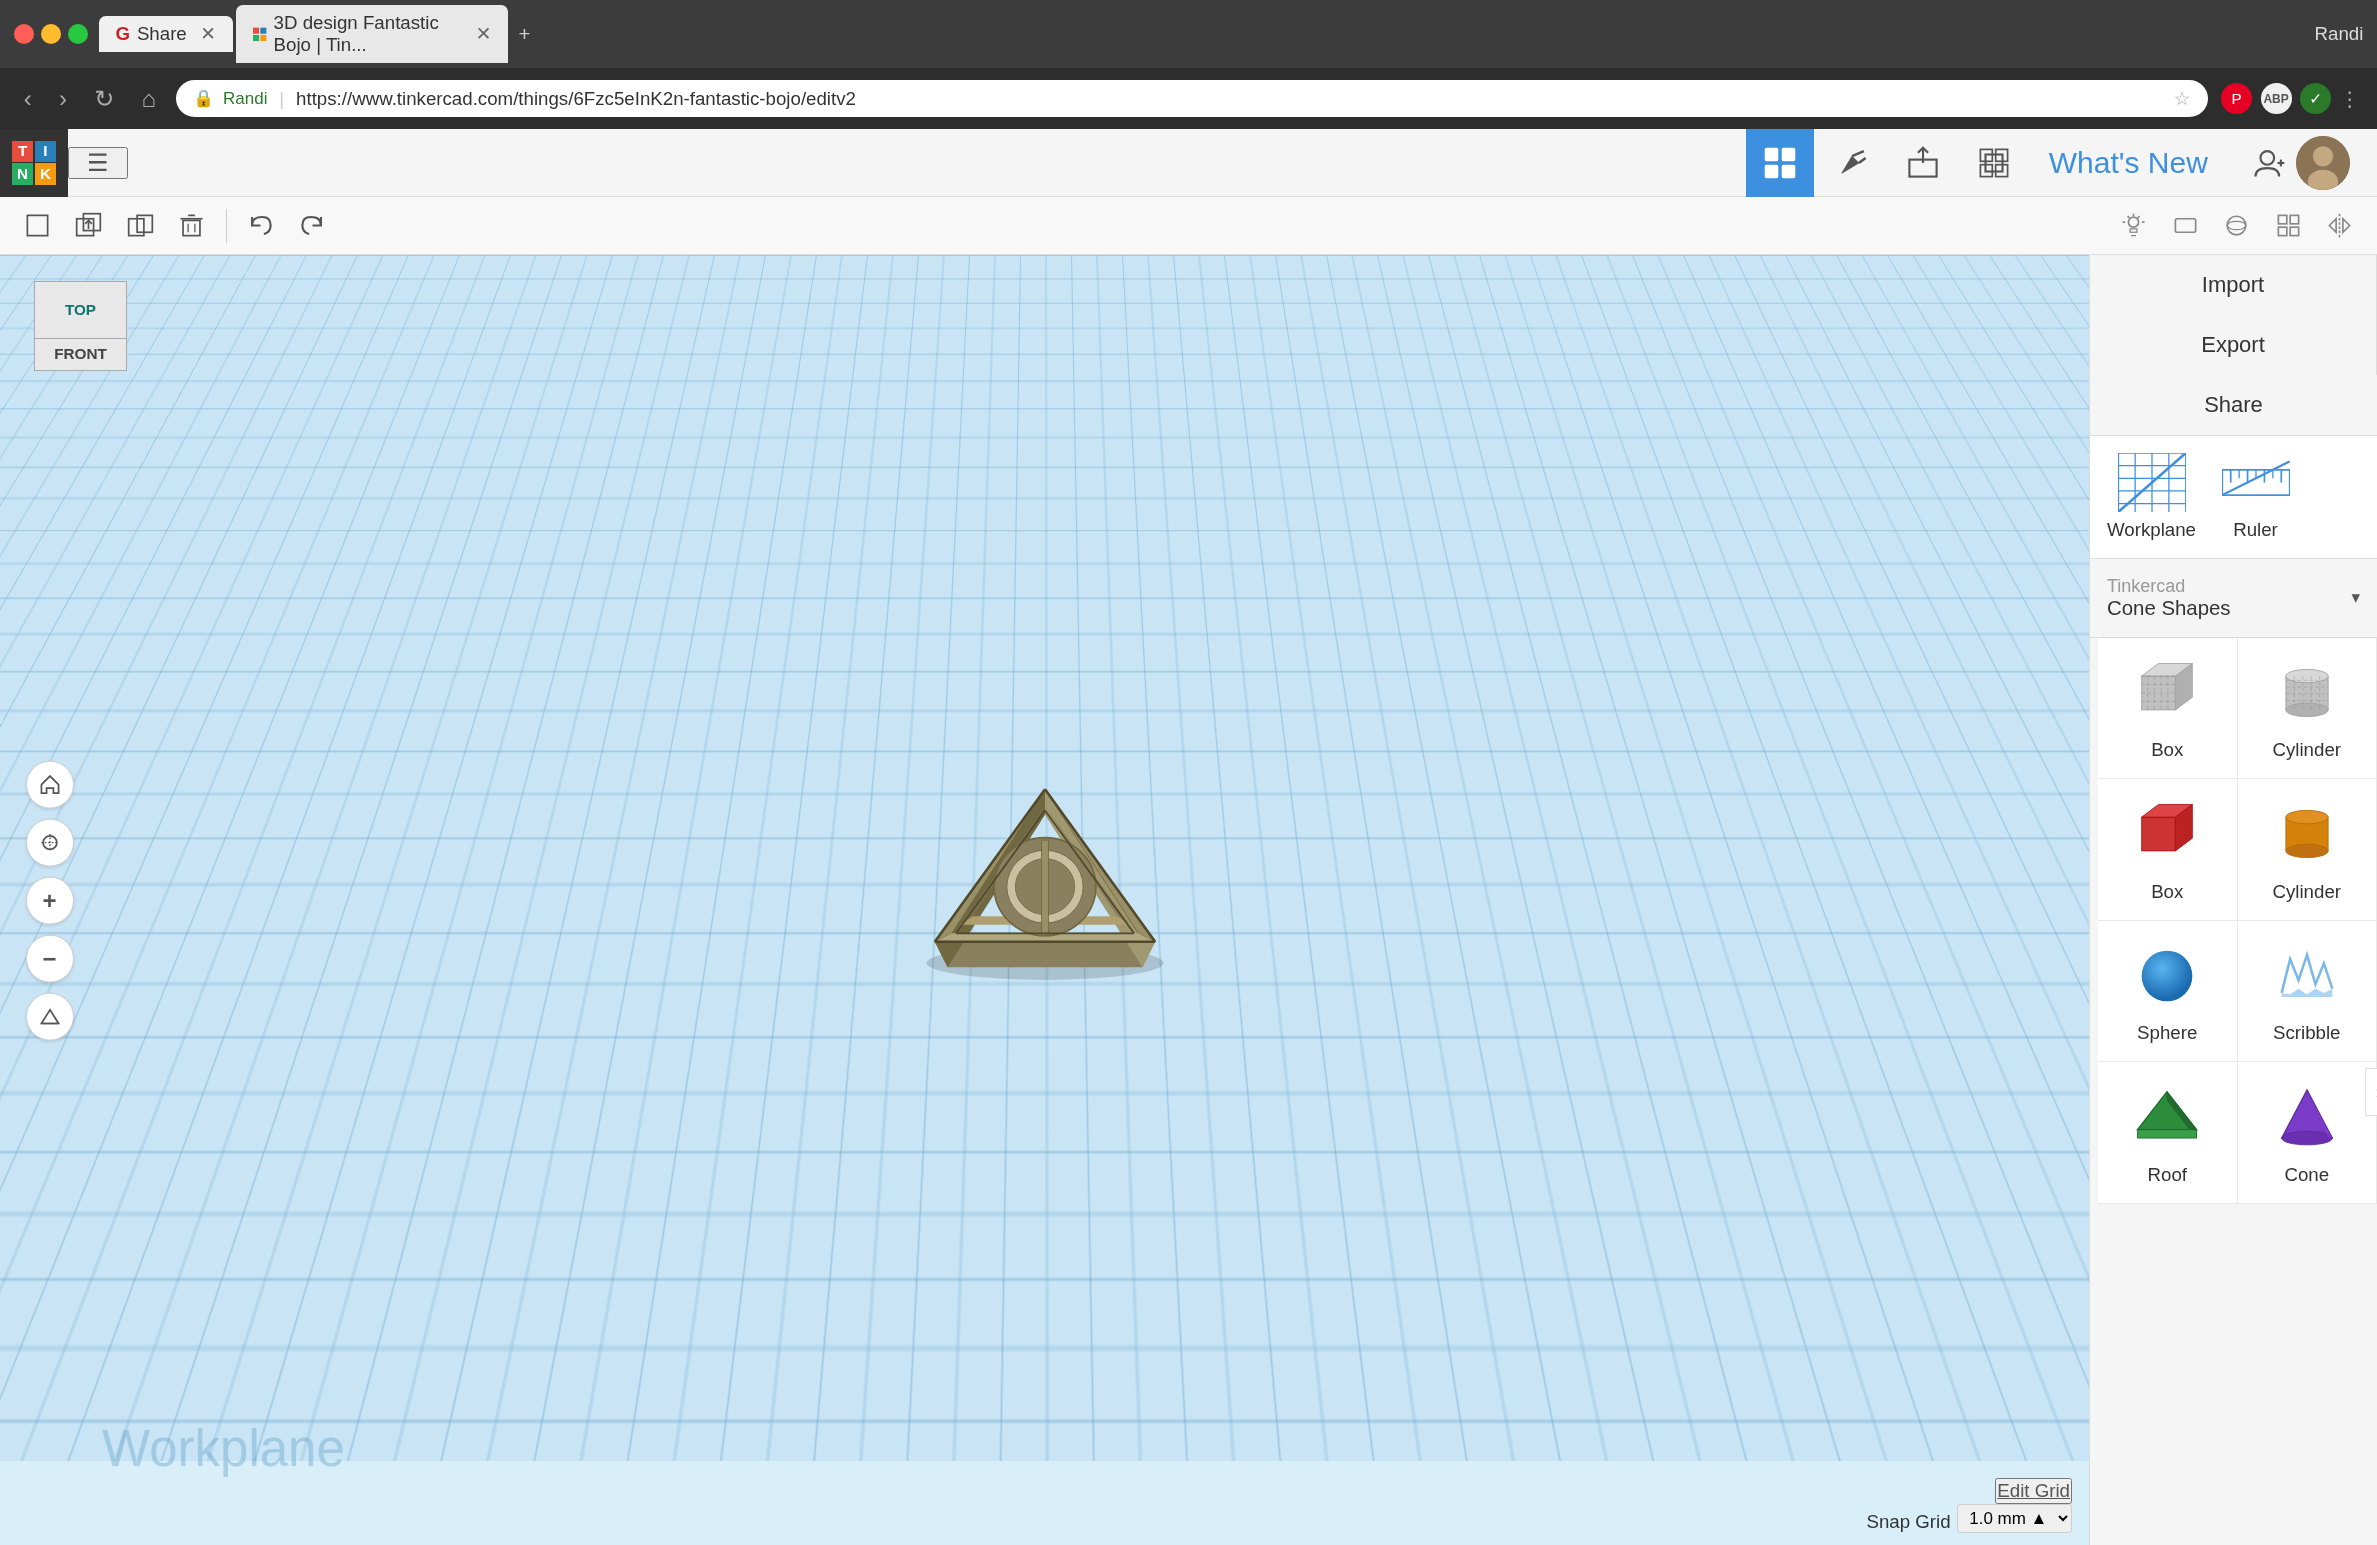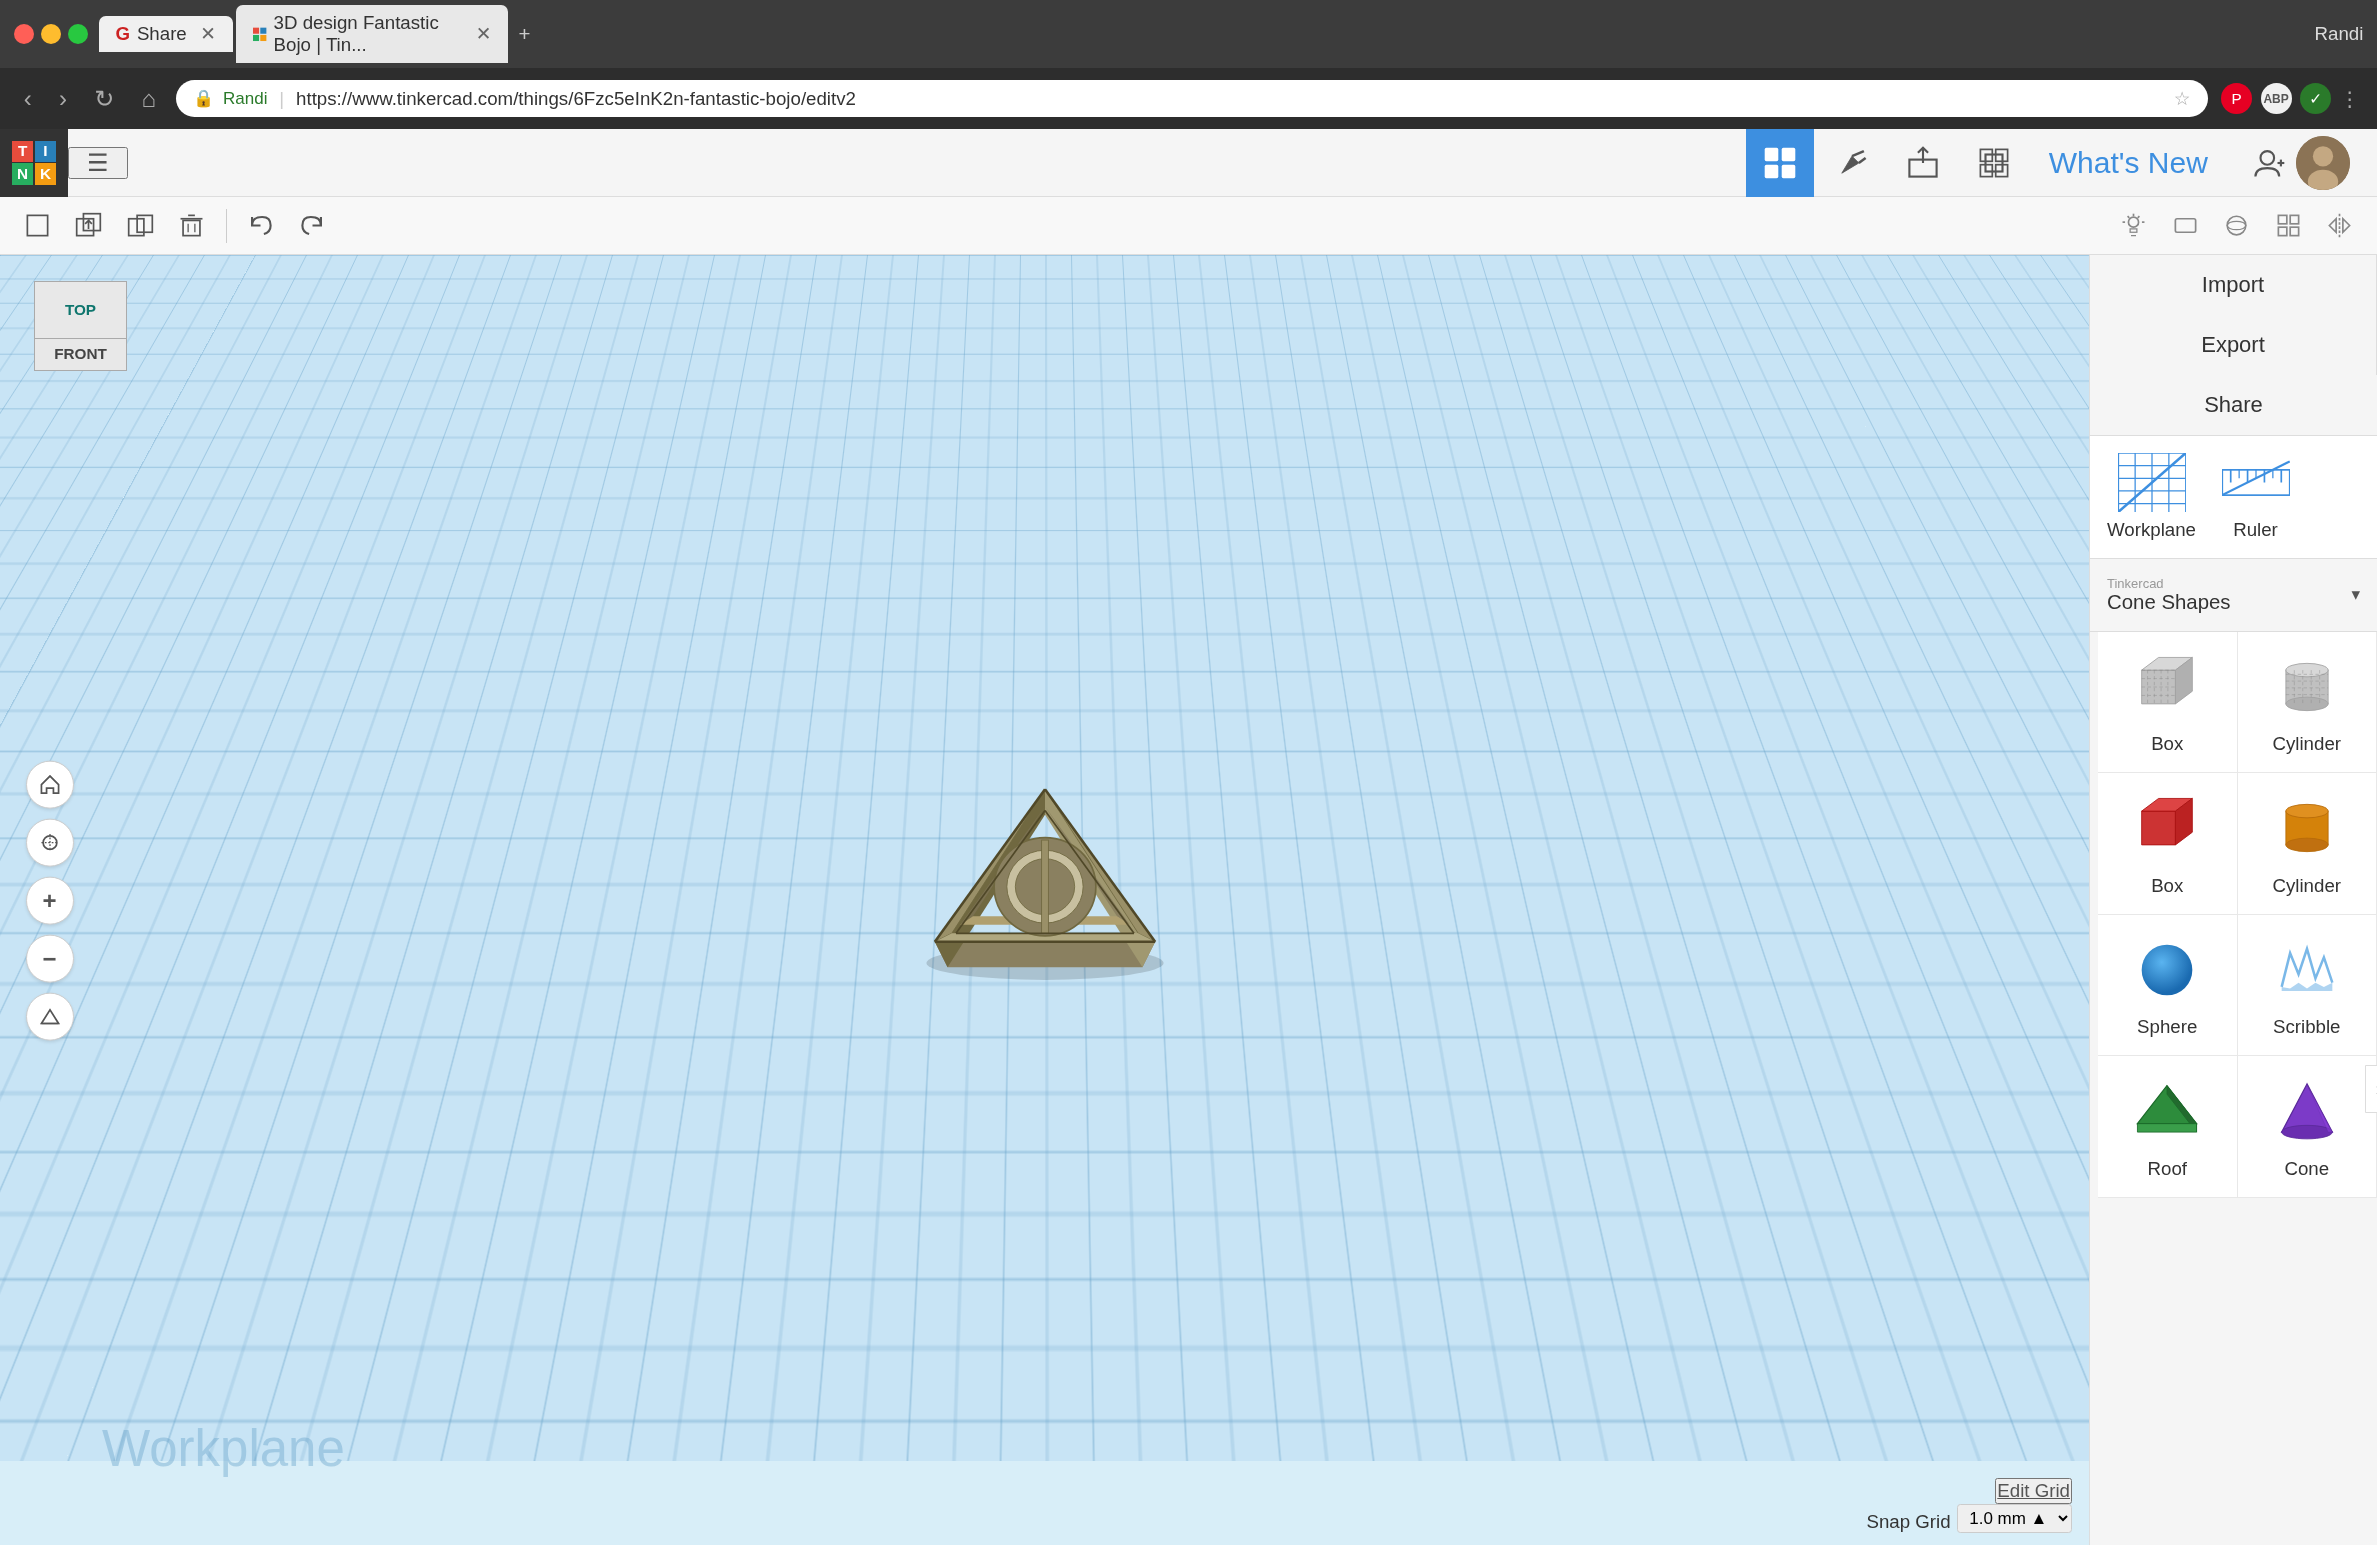--- a/index.html
+++ b/index.html
@@ -73,21 +73,21 @@
 
     
     .object-3d { position: absolute; top: 50%; left: 50%; transform: translate(-50%, -50%) translateY(-34px); }
 
     
     .right-panel { width: 288px; background: #f5f5f5; border-left: 0.8px solid #ddd; display: flex; flex-direction: column; flex-shrink: 0; }
     .panel-actions { display: flex; border-bottom: 0.8px solid #ddd; flex-direction: column; }
     .panel-action-btn { flex: 1; padding: 17px; text-align: center; font-size: 22px; font-weight: 500; cursor: pointer; background: none; border: none; border-right: 0.8px solid #ddd; color: #333; }
     .panel-action-btn:last-child { border-right: none; }
     .panel-section { padding: 17px; border-bottom: 0.8px solid #ddd; display: flex; align-items: center; justify-content: space-between; }
-    .panel-section-label { font-size: 13px; color: #999; }
+    .panel-section-label { font-size: 18px; color: #999; }
     .panel-section-value { font-size: 20.4px; color: #333; font-weight: 500; }
     .panel-dropdown { display: flex; align-items: center; gap: 6.8px; cursor: pointer; }
     .panel-dropdown-arrow { font-size: 17px; color: #555; }
     .shapes-grid { display: grid; grid-template-columns: 1fr 1fr; gap: 0; flex: 1; overflow-y: auto; margin-left: 8px; }
     .shape-item { padding: 17px; display: flex; flex-direction: column; align-items: center; gap: 8.5px; cursor: pointer; border-bottom: 0.8px solid #e8e8e8; border-right: 0.8px solid #e8e8e8; background: white; }
     .shape-name { font-size: 18.7px; color: #333; }
     .shape-icon { width: 85px; height: 76px; display: flex; align-items: center; justify-content: center; }
 
     
     .panel-tools { display: flex; border-bottom: 0.8px solid #ddd; padding: 17px; gap: 25.5px; background: white; }

